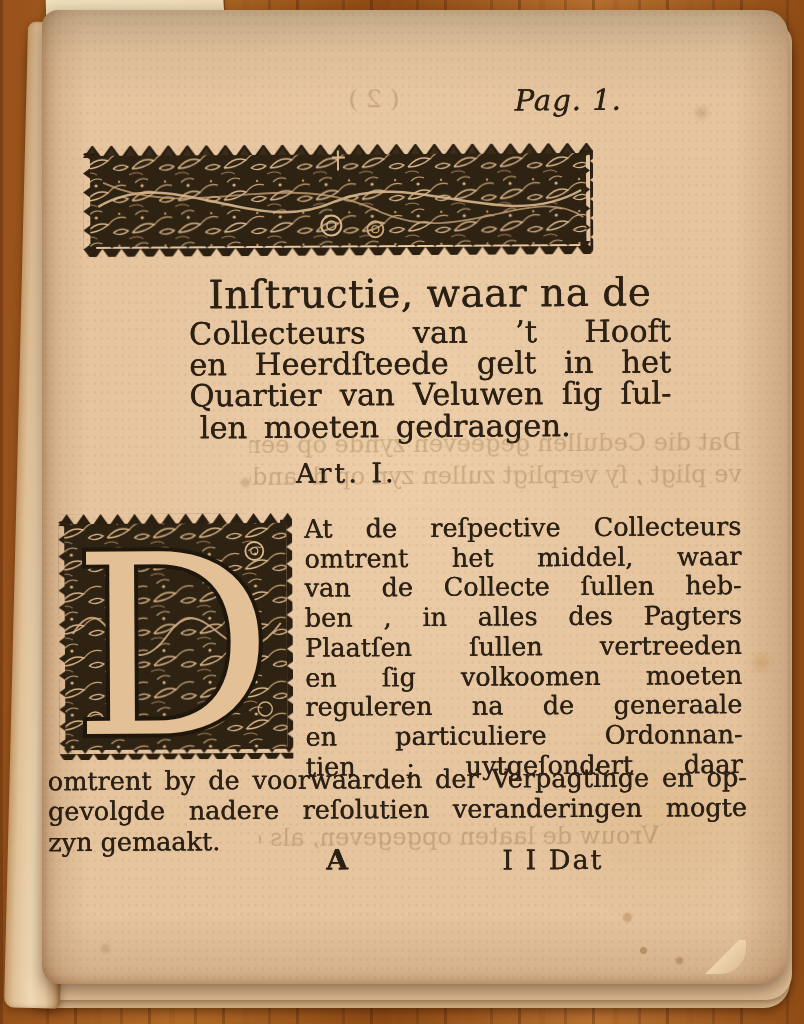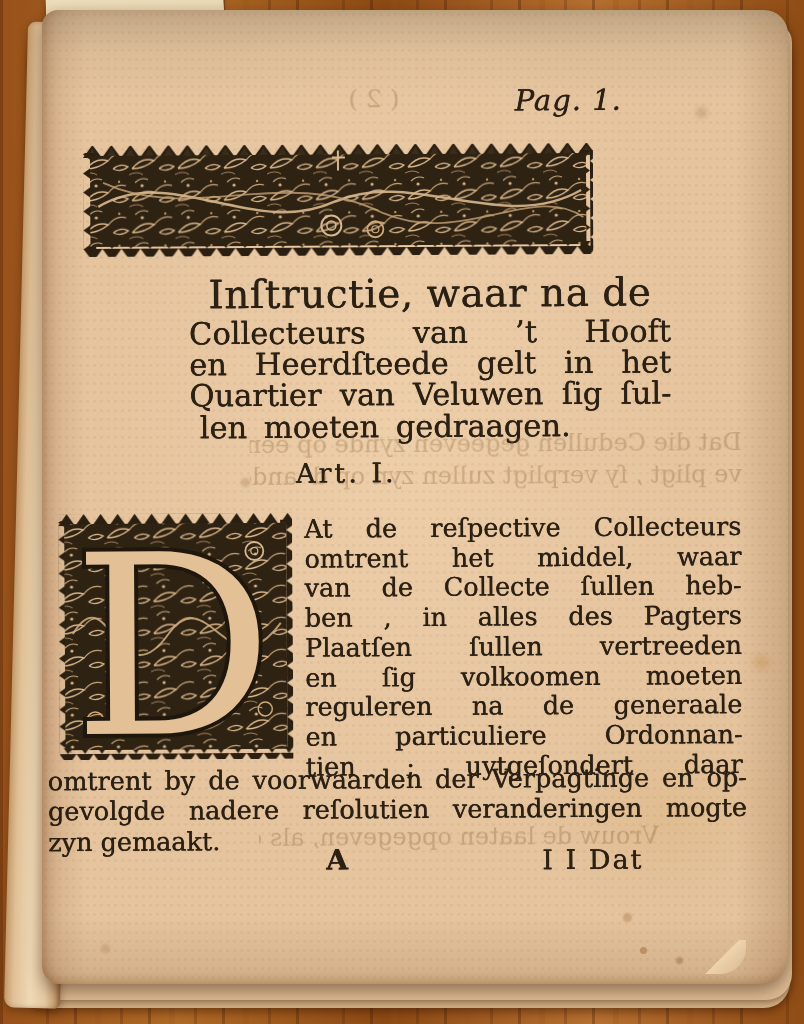--- a/index.html
+++ b/index.html
@@ -88,21 +88,21 @@
 
   .dropcap{position:absolute;left:16px;top:502px;width:234px;height:246px;}
 
   .bodywrap{position:absolute;left:262px;top:504px;width:437px;}
   .bodywrap div{font-size:25.5px;line-height:29.7px;text-align:justify;text-align-last:justify;}
   .bodyfull{position:absolute;left:4px;top:754px;width:699px;}
   .bodyfull div{font-size:25.5px;line-height:30.4px;text-align:justify;text-align-last:justify;}
   .bodyfull div.last{text-align-last:left;}
 
   .sig{position:absolute;left:282px;top:833px;font-size:28px;font-weight:bold;letter-spacing:1px;}
-  .catch{position:absolute;left:458px;top:835px;font-size:27px;letter-spacing:2px;margin-left:40px;}
+  .catch{position:absolute;left:458px;top:835px;font-size:27px;letter-spacing:2px;}
 
   .fold-br{position:absolute;left:700px;top:940px;width:46px;height:34px;z-index:6;
     background:linear-gradient(135deg,rgba(0,0,0,0) 48%,rgba(240,214,176,.9) 50%,#d9b88e 100%);
     border-radius:0 0 26px 0;}
 </style>
 </head>
 <body>
 
 <div class="scene">
 

